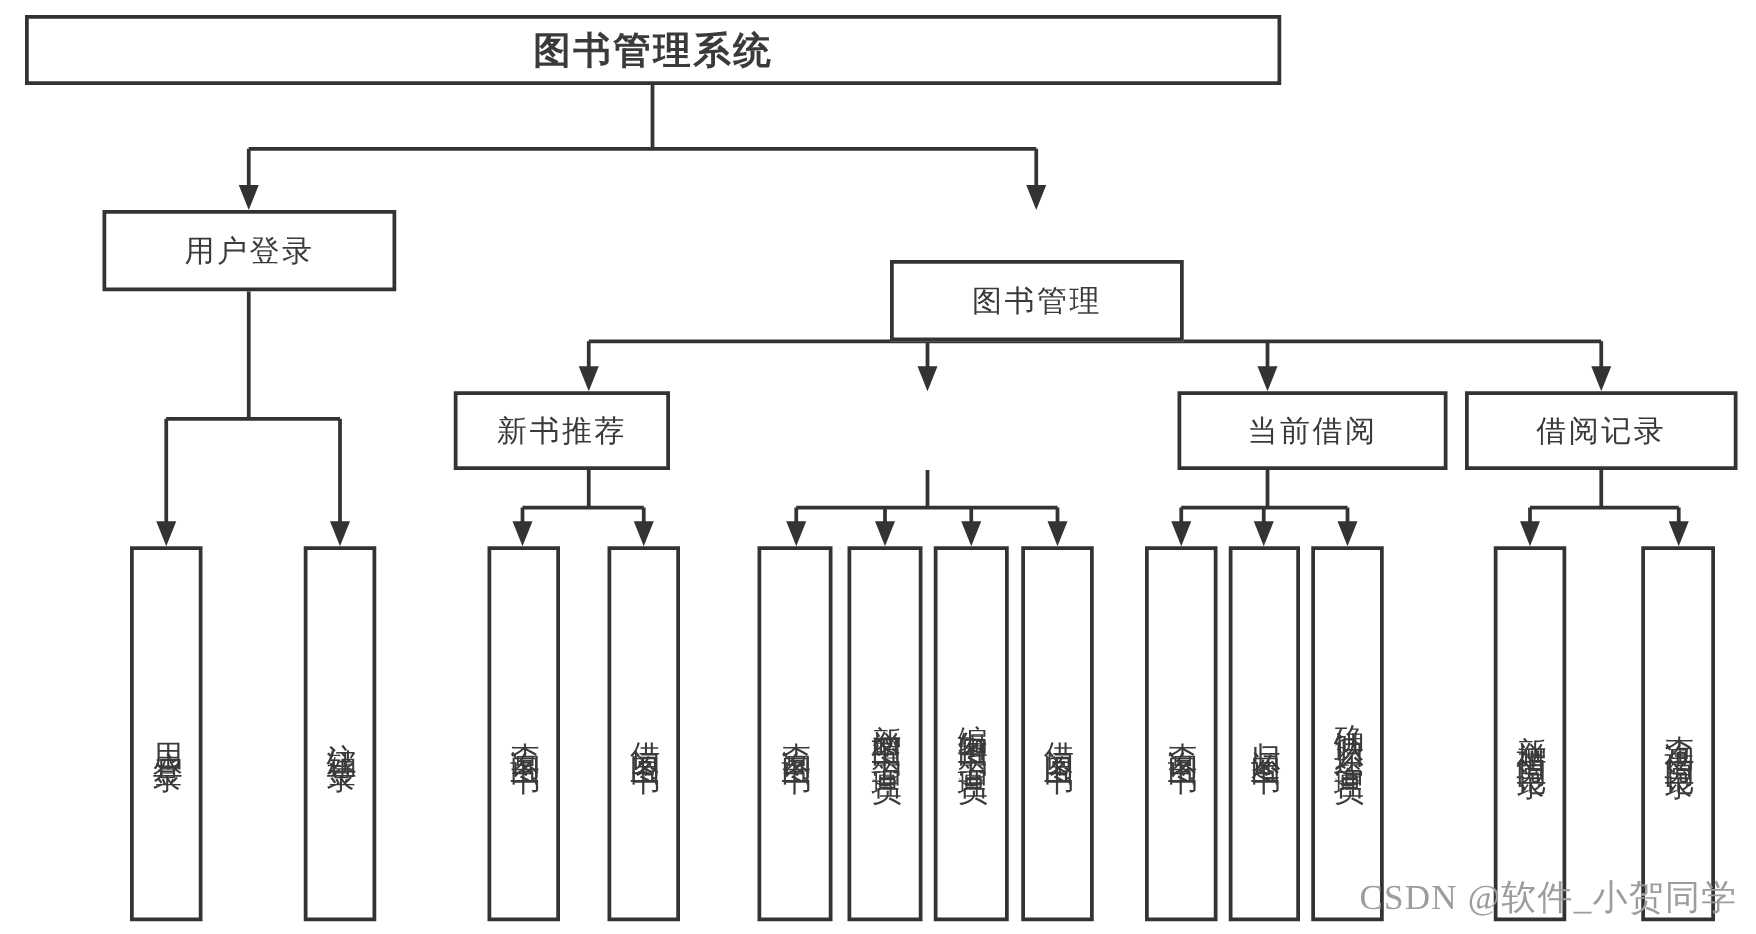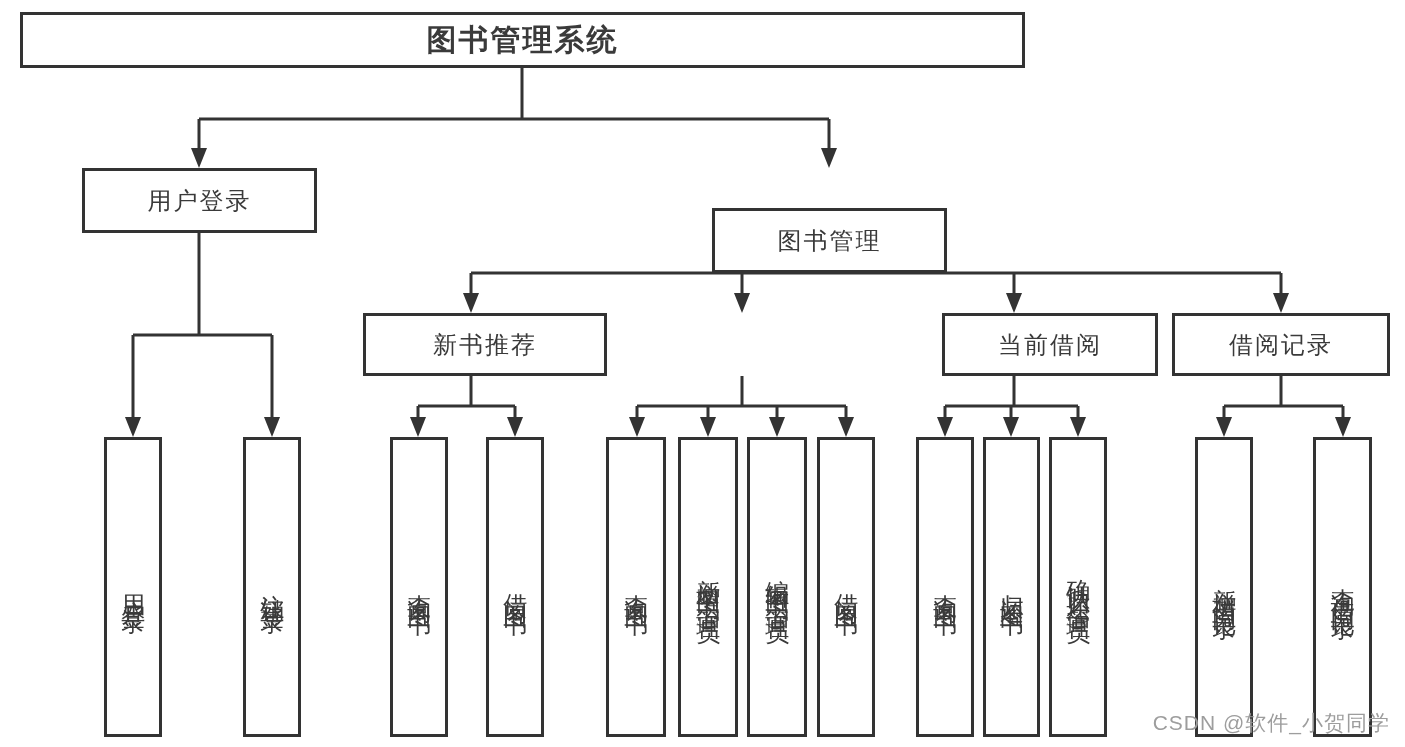--- a/index.html
+++ b/index.html
@@ -60,25 +60,26 @@
     text-orientation: mixed;
     font-size: 24px;
     line-height: 1.1;
     letter-spacing: 6px;
     color: var(--text);
   }
   .watermark {
     position: absolute;
     right: 15px;
     bottom: 10px;
-    font-size: 21px;
+    font-size: 28px;
     letter-spacing: 1px;
     color: var(--watermark);
     z-index: 5;
     white-space: nowrap;
+    font-family: Liberation Serif, serif;
   }
 </style>
 </head>
 <body>
 
 <div class="canvas">
 
   <svg class="connectors" viewBox="0 0 1405 747">
     <g>
       <path d="M522 68 V119 M199 119 H829 M199 119 V150 M829 119 V150"></path>
@@ -126,21 +127,21 @@
     <span class="root-label">图书管理系统</span>
   </div>
 
   <div class="node" style="left:82px; top:168px; width:235px; height:65px;">
     <span class="h-label">用户登录</span>
   </div>
   <div class="node" style="left:712px; top:168px; width:235px; height:65px;margin-top:40px;">
     <span class="h-label">图书管理</span>
   </div>
 
-  <div class="node" style="left:363px; top:313px; width:244px; height:63px;">
+  <div class="node" style="left:363px; top:313px; width:173px; height:63px;">
     <span class="h-label">新书推荐</span>
   </div>
   <div class="node" style="left:906px; top:313px; width:216px; height:63px;margin-left:36px;">
     <span class="h-label">当前借阅</span>
   </div>
   <div class="node" style="left:1172px; top:313px; width:218px; height:63px;">
     <span class="h-label">借阅记录</span>
   </div>
 
   <div class="node leaf" style="left:104px; top:437px; width:58px; height:300px;">

